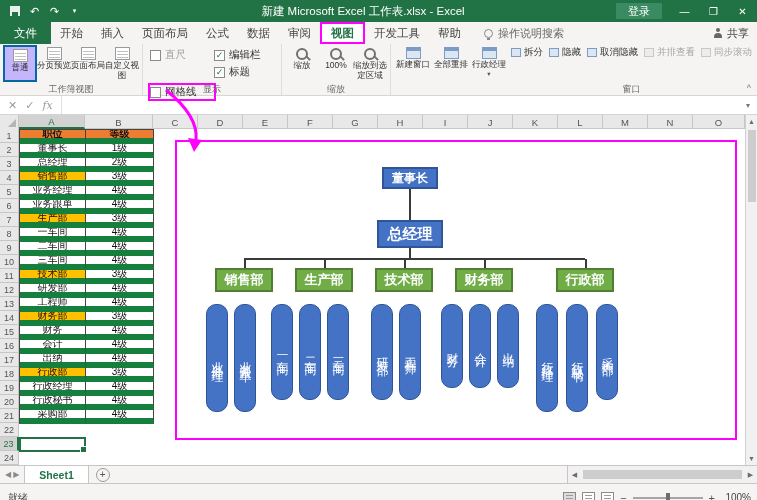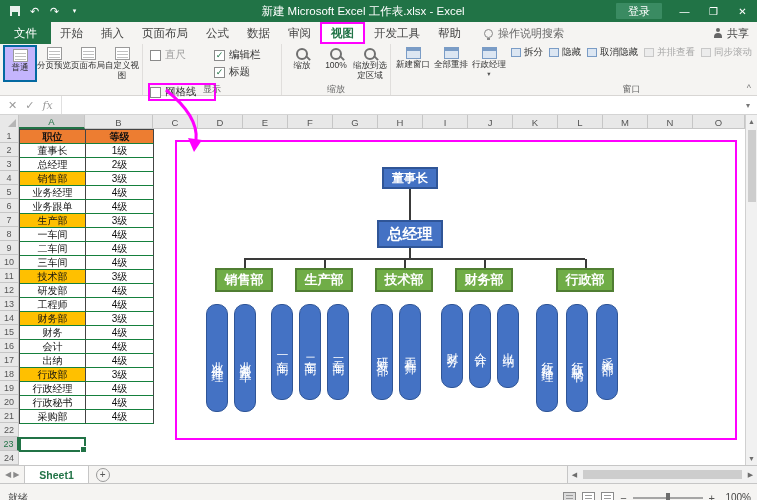--- a/index.html
+++ b/index.html
@@ -77,21 +77,21 @@
 .corner{width:19px;height:14px;background:#e8e8e8;border-right:1px solid #c6c6c6;position:relative;flex:none;}
 .corner::after{content:'';position:absolute;right:2px;bottom:2px;border-left:8px solid transparent;border-bottom:8px solid #b5b5b5;}
 .colh{height:14px;border-right:1px solid #c6c6c6;display:flex;align-items:center;justify-content:center;font-size:9.5px;color:#555;flex:none;}
 .colh.selhdr{background:#d2d2d2;color:#217346;border-bottom:2px solid #217346;}
 .grid{position:absolute;left:0;top:14px;width:745px;height:336px;background:#fff;overflow:hidden;}
 .row-headers{position:absolute;left:0;top:0;width:19px;}
 .rowh{width:19px;height:14px;background:#e8e8e8;border-bottom:1px solid #c6c6c6;border-right:1px solid #c6c6c6;display:flex;align-items:center;justify-content:center;font-size:9px;color:#555;}
 .rowh.selhdr{background:#d2d2d2;color:#217346;border-right:2px solid #217346;}
 .data-table{position:absolute;left:19px;top:0;border-left:1px solid #444;border-top:1px solid #444;}
 .trow{display:flex;height:14px;}
-.tcell{border-right:1px solid #444;border-bottom:1px solid #15803d;display:flex;align-items:center;justify-content:center;font-size:10px;color:#111;background:#fff;overflow:hidden;white-space:nowrap;}
+.tcell{border-right:1px solid #444;border-bottom:6px solid #15803d;display:flex;align-items:center;justify-content:center;font-size:10px;color:#111;background:#fff;overflow:hidden;white-space:nowrap;}
 .tcell.a{width:66px;}.tcell.b{width:68px;}
 .trow.hdr .tcell{background:#ed7d31;font-weight:bold;}
 .trow.dept .tcell.a{background:#ffc000;}
 .sel-cell{position:absolute;left:19px;top:308px;width:67px;height:15px;border:2px solid #217346;}
 .sel-cell::after{content:'';position:absolute;right:-3px;bottom:-3px;width:5px;height:5px;background:#217346;border:1px solid #fff;}
 
 
 .org-chart{position:absolute;left:175px;top:11px;width:562px;height:300px;border:2px solid #ff00ff;background:#fff;}
 .nbox{position:absolute;display:flex;align-items:center;justify-content:center;color:#fff;white-space:nowrap;}
 .nbox.root{background:#4472c4;border:2px solid #2f5597;font-size:12px;font-weight:bold;}
@@ -188,20 +188,21 @@
           </div>
           <div class="bigbtn">
             <span class="bicon ic-sheet"></span>
             <span class="blabel">页面布局</span>
           </div>
           <div class="bigbtn">
             <span class="bicon ic-sheet"></span>
             <span class="blabel">自定义视图</span>
           </div>
         </div>
+      <div class="rg-label">工作簿视图</div>
     </div>
     <div class="rgroup">
       <div class="rg-body checks">
           <label class="chk dis">
             <span class="box"></span>
             <span class="clabel">直尺</span>
           </label>
           <label class="chk">
             <span class="box on">✓</span>
             <span class="clabel">编辑栏</span>

